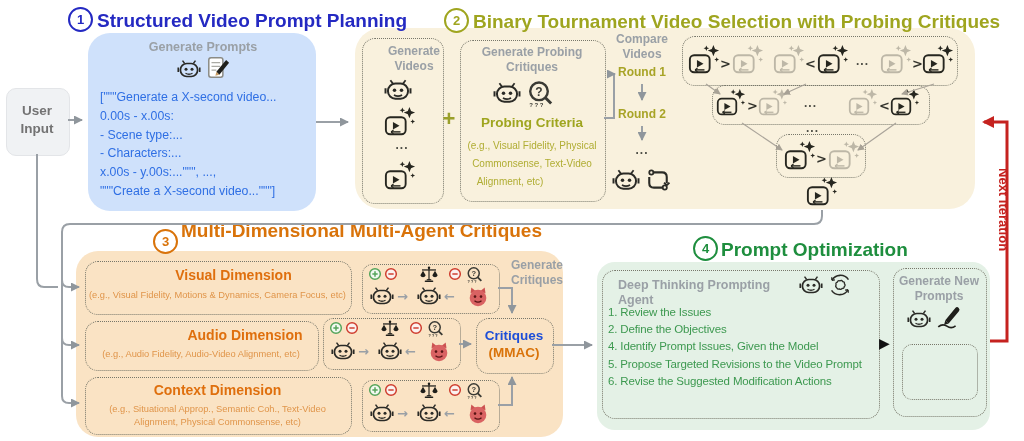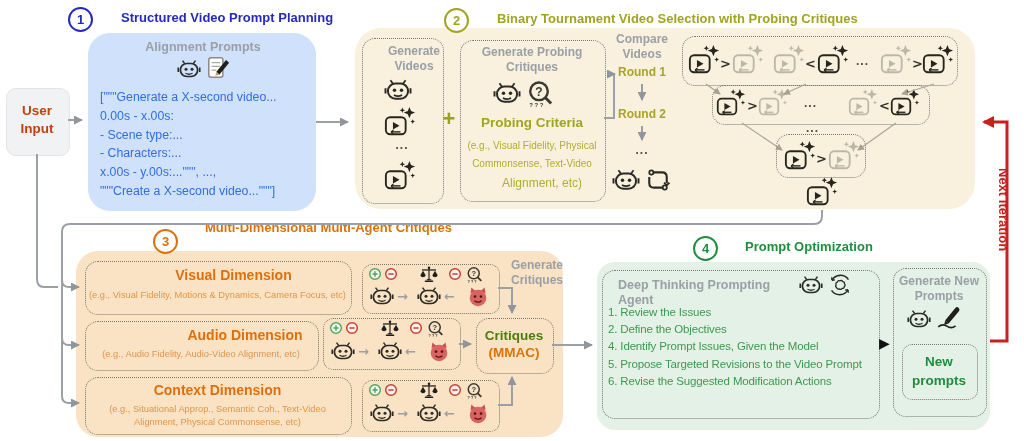--- a/index.html
+++ b/index.html
@@ -6,21 +6,21 @@
   #canvas{position:relative;width:1024px;height:441px;background:#ffffff;overflow:hidden;
           font-family:"Liberation Sans",sans-serif;}
   .abs{position:absolute;}
   .panel{position:absolute;z-index:1;}
   .dash{border:1.5px dotted #77776a;border-radius:13px;background:transparent;z-index:3;}
   .glabel{color:#9aa0a6;font-weight:700;text-align:center;line-height:1.22;}
   .ctr{text-align:center;}
   .numcircle{width:21px;height:21px;border-radius:50%;border:2.4px solid currentColor;
              display:flex;align-items:center;justify-content:center;font-weight:bold;
              font-size:13px;background:#fff;z-index:4;}
-  .sectitle{font-weight:bold;font-size:13px;white-space:nowrap;z-index:4;margin-left:24px;}
+  .sectitle{font-weight:bold;font-size:19px;white-space:nowrap;z-index:4;}
   .icon{position:absolute;z-index:4;}
   .vid{position:absolute;z-index:4;color:#26261f;}
   .vid.faded{opacity:.28;}
   .cmp{position:absolute;z-index:4;font-weight:bold;font-size:13px;color:#33332c;
        font-family:"DejaVu Sans",sans-serif;}
   .dots{position:absolute;z-index:4;font-weight:bold;color:#4c4c44;font-size:12px;letter-spacing:1px;}
   .uarrow{font-family:"DejaVu Sans",sans-serif;}
   .promptline{white-space:nowrap;}
   .stepline{white-space:nowrap;}
   svg.wires{position:absolute;left:0;top:0;z-index:6;pointer-events:none;}
@@ -110,35 +110,35 @@
       </symbol>
     </defs>
   </svg>
 
   <div class="panel" style="left:88px;top:33px;width:228px;height:178px;border-radius:22px;background:#cfe1fb;"></div>
   <div class="panel" style="left:355px;top:28px;width:620px;height:181px;border-radius:26px;background:#f9f1dd;"></div>
   <div class="panel" style="left:76px;top:251px;width:487px;height:186px;border-radius:22px;background:#fae3c4;"></div>
   <div class="panel" style="left:597px;top:262px;width:393px;height:168px;border-radius:18px;background:#e4f1e6;"></div>
 
   <div class="panel" style="left:6px;top:88px;width:62px;height:66px;border-radius:10px;background:#f0f2f4;border:1px solid #e3e5e8;"></div>
-  <div class="abs ctr" style="left:8px;top:102px;width:58px;font-weight:bold;font-size:13.5px;color:#c2410c;line-height:1.3;z-index:4;">User Input</div>
+  <div class="abs ctr" style="left:8px;top:102px;width:58px;font-weight:bold;font-size:13.5px;color:#737373;line-height:1.3;z-index:4;">User Input</div>
 
   <div class="abs numcircle" style="left:68px;top:7px;color:#2429c2;">1</div>
   <div class="abs sectitle" style="left:97px;top:10px;color:#2429c2;">Structured Video Prompt Planning</div>
 
   <div class="abs numcircle" style="left:444px;top:8px;color:#9fa51f;">2</div>
   <div class="abs sectitle" style="left:473px;top:11px;color:#9fa51f;">Binary Tournament Video Selection with Probing Critiques</div>
 
   <div class="abs numcircle" style="left:153px;top:229px;color:#d9730a;">3</div>
   <div class="abs sectitle" style="left:181px;top:220px;color:#d9730a;">Multi-Dimensional Multi-Agent Critiques</div>
 
   <div class="abs numcircle" style="left:693px;top:236px;color:#1e8e3e;">4</div>
   <div class="abs sectitle" style="left:721px;top:239px;color:#1e8e3e;">Prompt Optimization</div>
 
-  <div class="abs glabel" style="left:128px;top:40px;width:150px;font-size:12.5px;z-index:4;">Alignment Prompts</div>
+  <div class="abs glabel" style="left:128px;top:40px;width:150px;font-size:12.5px;z-index:4;">Generate Prompts</div>
   <svg class="icon" style="left:177px;top:57px" width="24" height="24">
       <use href="#sym-robot"></use>
     </svg>
   <svg class="icon" style="left:205px;top:55px" width="26" height="26">
       <use href="#sym-memo"></use>
     </svg>
   <div class="abs" style="left:100px;top:88px;width:212px;font-size:12.3px;line-height:18.8px;color:#2f6fe4;z-index:4;">
     <div class="promptline">["""Generate a X-second video...</div>
     <div class="promptline">0.00s - x.00s:</div>
     <div class="promptline">- Scene type:...</div>
@@ -166,21 +166,21 @@
   <div class="abs glabel" style="left:466px;top:45px;width:132px;font-size:12px;z-index:4;">Generate Probing Critiques</div>
   <svg class="icon" style="left:493px;top:79px" width="28" height="28">
       <use href="#sym-robot"></use>
     </svg>
   <svg class="icon" style="left:525px;top:78px" width="32" height="32">
       <use href="#sym-magq"></use>
     </svg>
   <div class="abs ctr" style="left:462px;top:115px;width:140px;font-weight:bold;font-size:13.5px;color:#9fa51f;z-index:4;">Probing Criteria</div>
   <div class="abs ctr" style="left:462px;top:140px;width:140px;font-size:10px;color:#b0ad33;z-index:4;">(e.g., Visual Fidelity, Physical</div>
   <div class="abs ctr" style="left:462px;top:158px;width:140px;font-size:10px;color:#b0ad33;z-index:4;">Commonsense, Text-Video</div>
-  <div class="abs ctr" style="left:440px;top:176px;width:140px;font-size:12px;color:#b0ad33;z-index:4;margin-left:32px;">Alignment, etc)</div>
+  <div class="abs ctr" style="left:440px;top:176px;width:140px;font-size:10px;color:#b0ad33;z-index:4;">Alignment, etc)</div>
 
   <div class="abs glabel" style="left:614px;top:32px;width:56px;font-size:12px;z-index:4;">Compare Videos</div>
   <div class="abs ctr" style="left:616px;top:65px;width:52px;font-weight:bold;font-size:12px;color:#a8a427;z-index:4;">Round 1</div>
   <div class="abs ctr" style="left:616px;top:107px;width:52px;font-weight:bold;font-size:12px;color:#a8a427;z-index:4;">Round 2</div>
   <div class="dots ctr" style="left:630px;top:143px;width:24px;">...</div>
   <svg class="icon" style="left:612px;top:166px" width="28" height="28">
       <use href="#sym-robot"></use>
     </svg>
   <svg class="icon" style="left:644px;top:166px" width="28" height="28">
       <use href="#sym-loop"></use>
@@ -334,21 +334,21 @@
       <use href="#sym-robot"></use>
     </svg>
   <span class="rowarrow uarrow" style="left:444px;top:406px;">←</span>
   <svg class="icon" style="left:466px;top:401px" width="24" height="24">
       <use href="#sym-devil"></use>
     </svg>
 
   <div class="abs glabel" style="left:505px;top:258px;width:64px;font-size:12px;z-index:4;">Generate Critiques</div>
 
   <div class="abs dash" style="left:476px;top:318px;width:76px;height:54px;"></div>
-  <div class="abs ctr" style="left:476px;top:328px;width:76px;font-weight:bold;font-size:13.5px;color:#4d7c0f;z-index:4;">Critiques</div>
+  <div class="abs ctr" style="left:476px;top:328px;width:76px;font-weight:bold;font-size:13.5px;color:#1d4ed8;z-index:4;">Critiques</div>
   <div class="abs ctr" style="left:476px;top:345px;width:76px;font-weight:bold;font-size:13.5px;color:#d9730a;z-index:4;">(MMAC)</div>
 
   <div class="abs dash" style="left:602px;top:270px;width:276px;height:147px;"></div>
   <div class="abs glabel" style="left:618px;top:278px;width:180px;font-size:12.5px;text-align:left;z-index:4;">Deep Thinking Prompting Agent</div>
   <svg class="icon" style="left:799px;top:273px" width="24" height="24">
       <use href="#sym-robot"></use>
     </svg>
   <svg class="icon" style="left:827px;top:272px" width="26" height="26">
       <use href="#sym-brain"></use>
     </svg>
@@ -365,21 +365,20 @@
 
   <div class="abs dash" style="left:893px;top:268px;width:92px;height:147px;"></div>
   <div class="abs glabel" style="left:897px;top:274px;width:84px;font-size:12px;z-index:4;">Generate New Prompts</div>
   <svg class="icon" style="left:907px;top:307px" width="24" height="24">
       <use href="#sym-robot"></use>
     </svg>
   <svg class="icon" style="left:935px;top:303px" width="26" height="26">
       <use href="#sym-pen"></use>
     </svg>
   <div class="abs dash" style="left:902px;top:344px;width:74px;height:54px;border-radius:10px;"></div>
-  <div class="abs ctr" style="left:903px;top:352px;width:72px;font-weight:bold;font-size:13.5px;line-height:19px;color:#1e8e3e;z-index:4;">New prompts</div>
 
   <div class="abs" style="left:996px;top:168px;height:150px;writing-mode:vertical-rl;font-weight:bold;font-size:13px;
               color:#c5221f;z-index:7;white-space:nowrap;">Next Iteration</div>
 
   <svg class="wires" width="1024" height="441" viewBox="0 0 1024 441">
     <defs>
       <marker id="ag" markerUnits="userSpaceOnUse" markerWidth="9" markerHeight="9" viewBox="0 0 9 9" refX="8" refY="4.5" orient="auto">
           <path d="M0,0 L9,4.5 L0,9 Z" fill="#8f969c"></path>
         </marker>
       <marker id="ags" markerUnits="userSpaceOnUse" markerWidth="7" markerHeight="7" viewBox="0 0 7 7" refX="6" refY="3.5" orient="auto">

